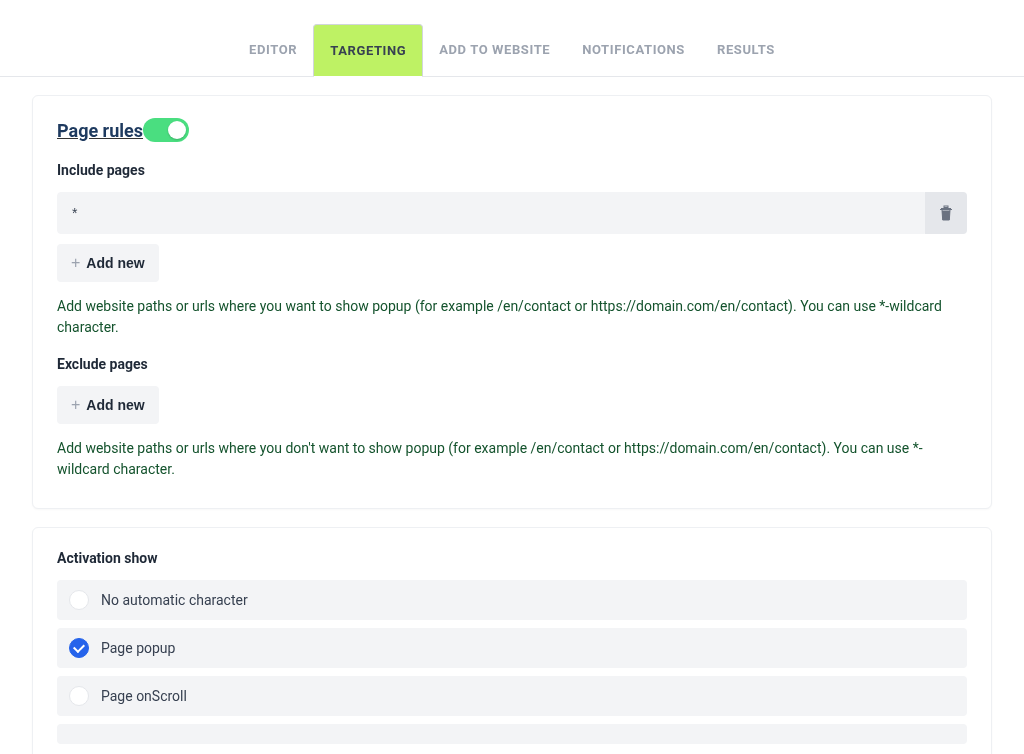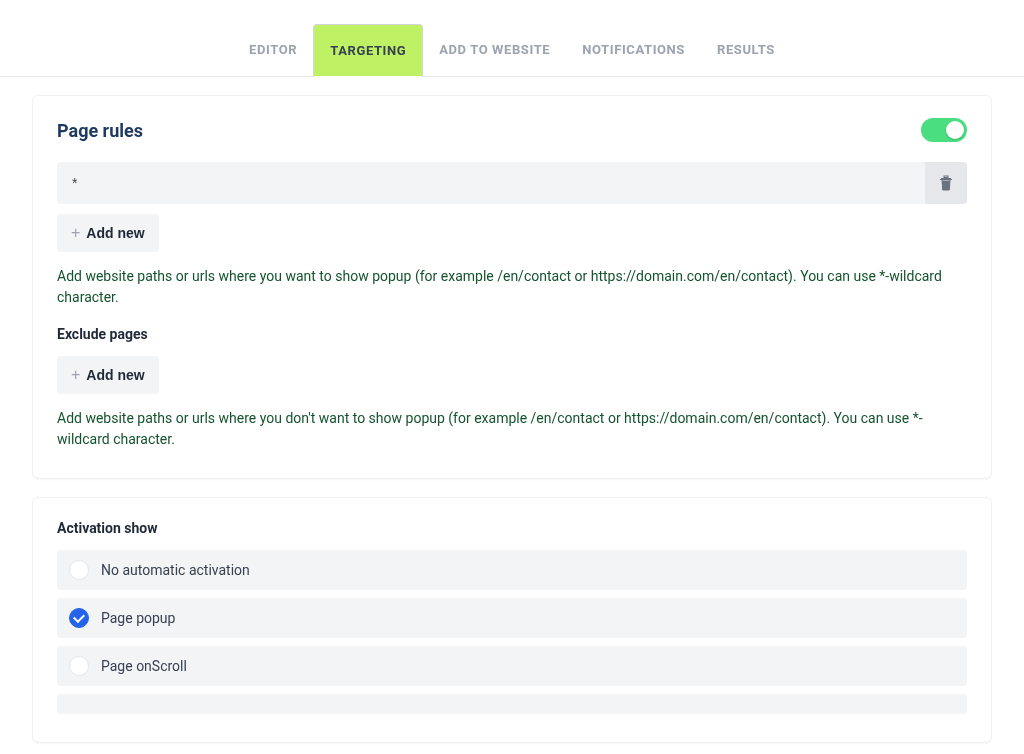--- a/index.html
+++ b/index.html
@@ -46,22 +46,23 @@
       background: #fff;
       border: 1px solid #eef0f3;
       border-radius: 6px;
       margin-top: 18px;
       padding: 22px 24px 28px 24px;
       box-shadow: 0 1px 2px rgba(0,0,0,0.03);
     }
     .card-header {
       display: flex;
       align-items: center;
-      justify-content: space-between;
+      justify-content: flex-start;
       margin-bottom: 20px;
+      text-decoration: underline;
     }
     .card-title {
       font-size: 18px;
       font-weight: 700;
       color: #1e3a5f;
     }
     .toggle {
       width: 46px;
       height: 24px;
       background: #4ade80;
@@ -199,20 +200,21 @@
 <div class="container">
 
   <div class="card">
     <div class="card-header">
       <h2 class="card-title">Page rules</h2>
       <div class="toggle">
         <div class="toggle-knob"></div>
       </div>
     </div>
 
+    <label class="field-label">Include pages</label>
 
     <div class="input-row">
       <input type="text" class="text-input" value="*" style="">
       <button class="delete-btn">
         <svg class="trash-icon" viewBox="0 0 14 16" fill="currentColor">
           <path d="M1 4h12v1H1V4zm2 2h8l-.5 9h-7L3 6zm2-4h4v1H5V2z"></path>
           <rect x="2" y="3" width="10" height="1.5"></rect>
           <path d="M3 5h8l-.7 10H3.7L3 5z" fill="none" stroke="currentColor" stroke-width="1"></path>
           <rect x="5" y="1" width="4" height="2" fill="none" stroke="currentColor" stroke-width="1"></rect>
         </svg>
@@ -236,21 +238,21 @@
     <p class="help-text">Add website paths or urls where you don't want to show popup (for example /en/contact or https://domain.com/en/contact). You can use *-wildcard character.</p>
   </div>
 
   <div class="card">
 
     <label class="field-label">Activation show</label>
 
     <div class="radio-list">
       <div class="radio-item">
         <div class="radio-circle"></div>
-        <span class="radio-label">No automatic activation</span>
+        <span class="radio-label">No automatic character</span>
       </div>
       <div class="radio-item">
         <div class="radio-circle checked"></div>
         <span class="radio-label">Page popup</span>
       </div>
       <div class="radio-item">
         <div class="radio-circle"></div>
         <span class="radio-label">Page onScroll</span>
       </div>
       <div class="radio-item">

